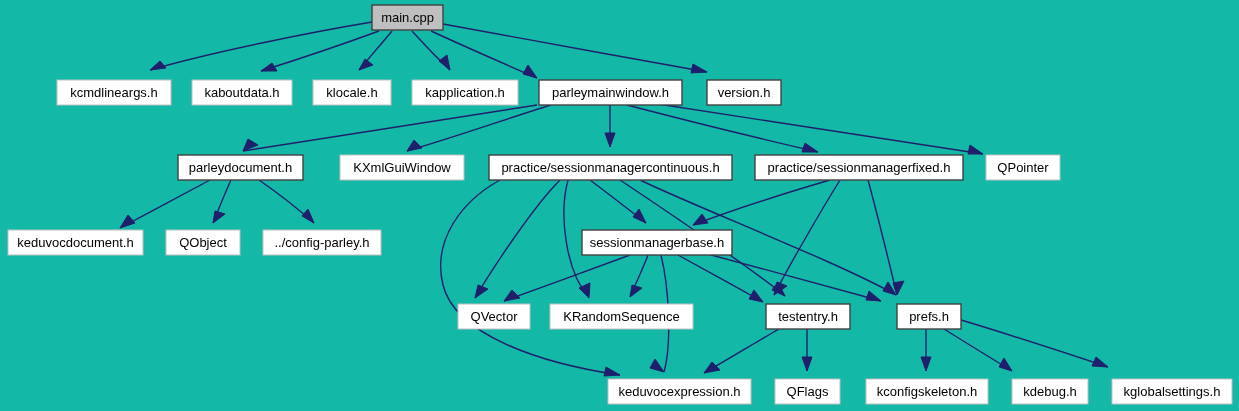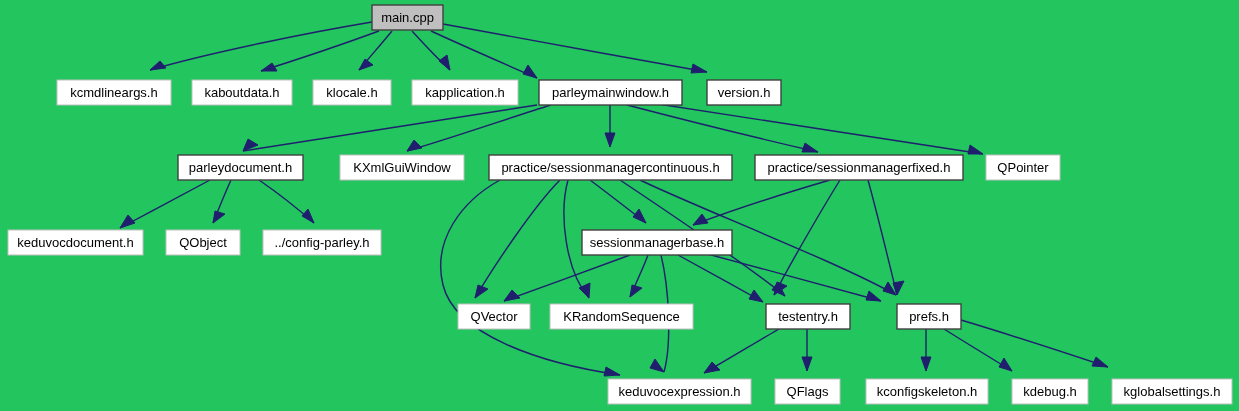--- a/index.html
+++ b/index.html
@@ -7,21 +7,21 @@
     padding: 0;
     background: #ffffff;
   }
   body {
     font-family: "Liberation Sans", sans-serif;
   }
   #graph-wrap {
     position: relative;
     width: 1239px;
     height: 411px;
-    background: #22c55e;
+    background: #14b8a6;
     overflow: hidden;
   }
   svg#depgraph {
     display: block;
     width: 1239px;
     height: 411px;
   }
   .edge-path {
     fill: none;
     stroke: #1f1f6e;

